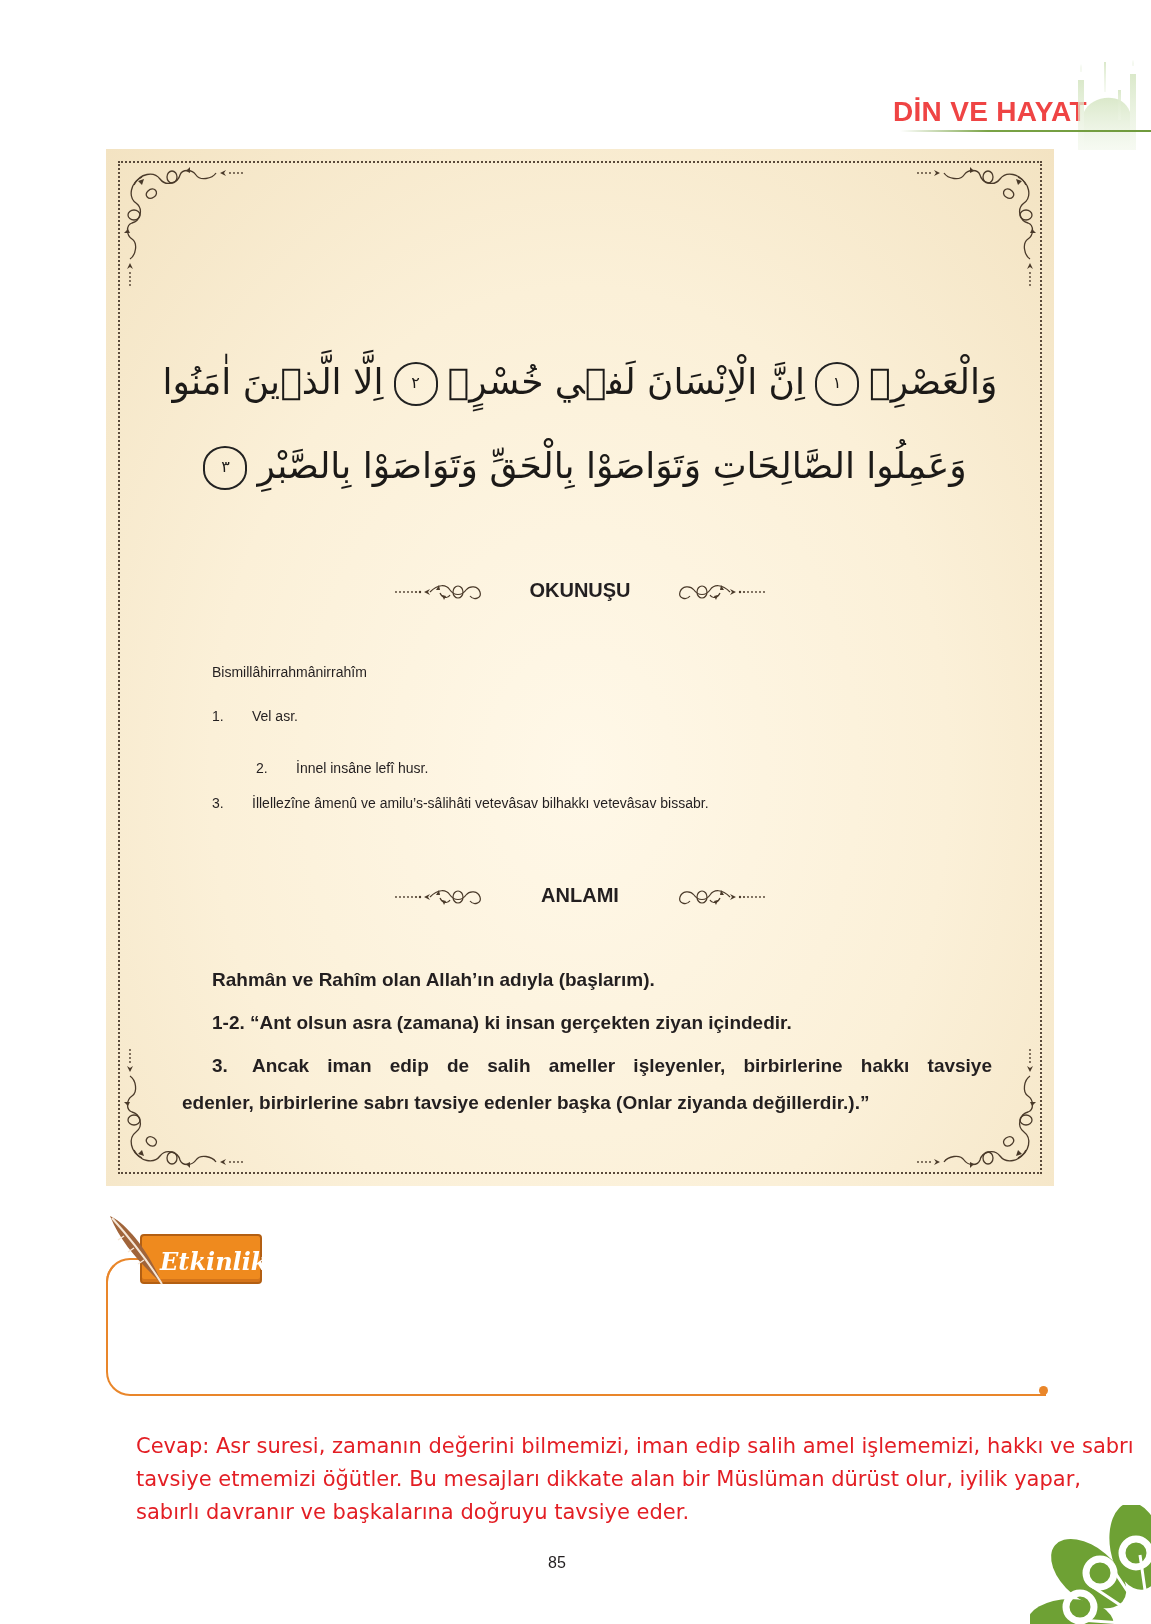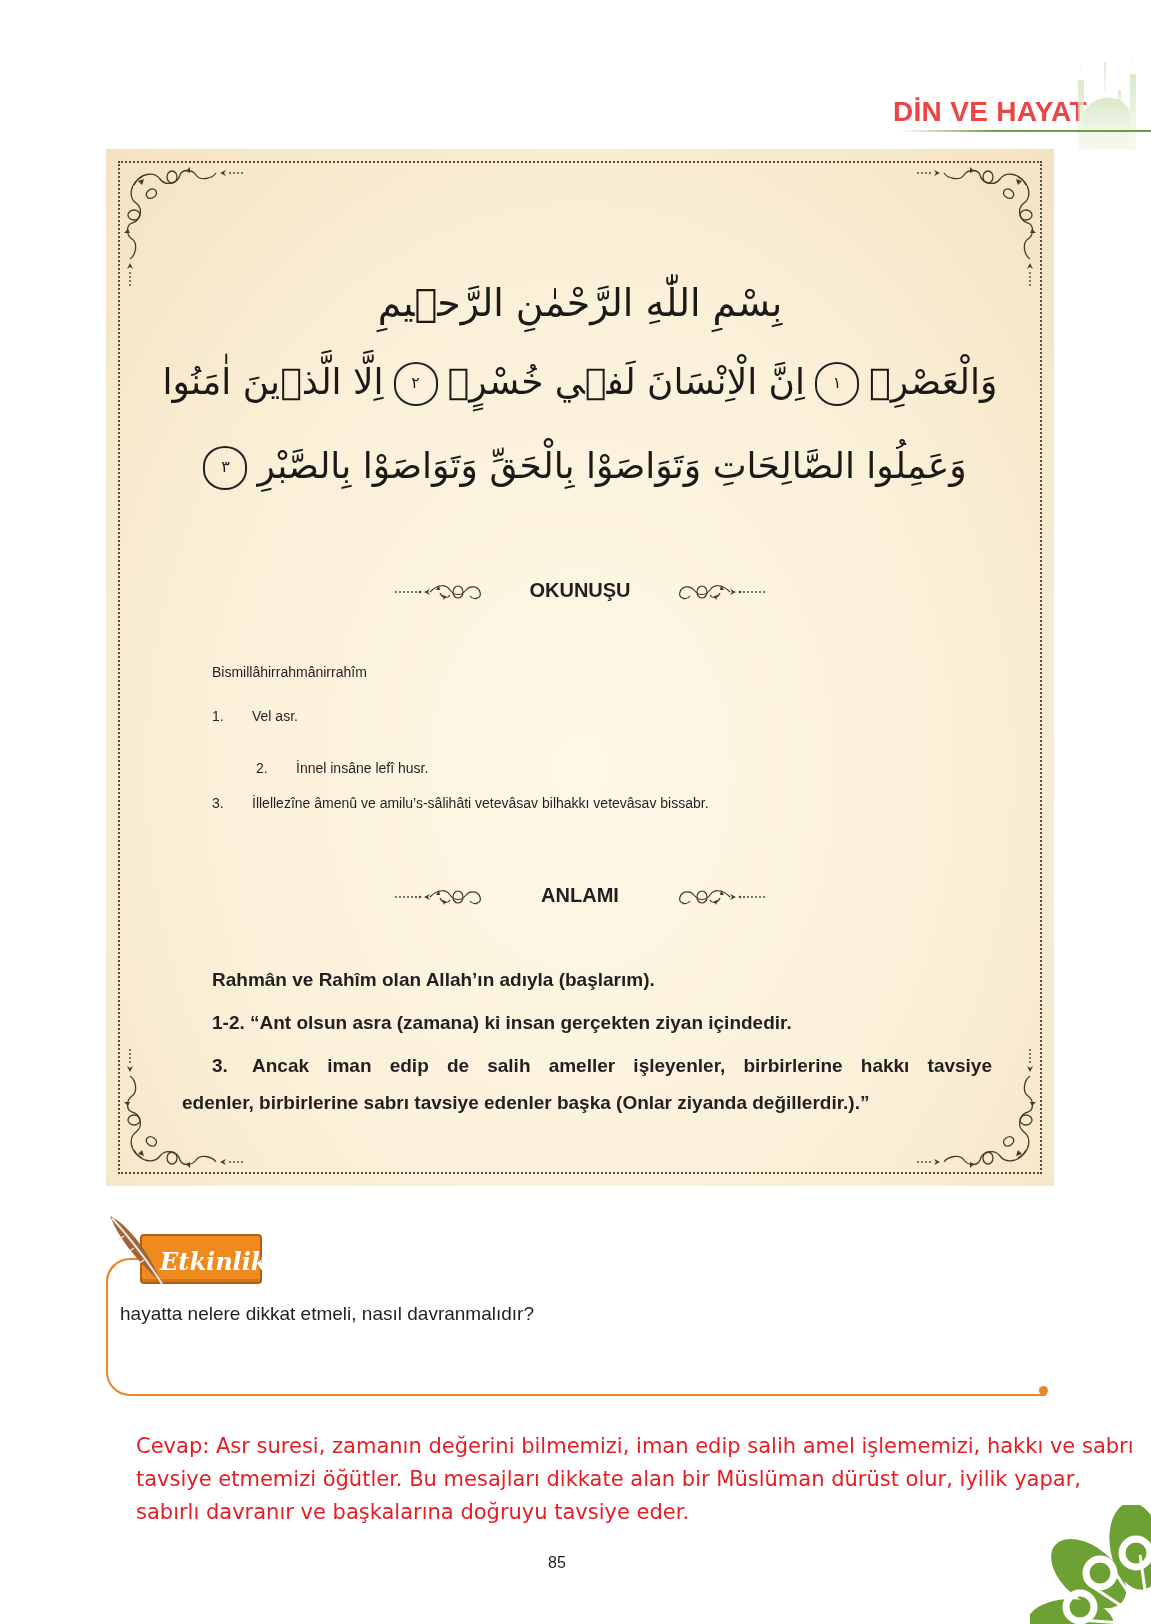--- a/index.html
+++ b/index.html
@@ -184,21 +184,20 @@
       <use href="#corner-sym"></use>
     </svg>
   <svg class="corner bl">
       <use href="#corner-sym"></use>
     </svg>
   <svg class="corner br">
       <use href="#corner-sym"></use>
     </svg>
 
 
-  <div class="arabic" style="top:132px; font-size:38px;">بِسْمِ اللّٰهِ الرَّحْمٰنِ الرَّح۪يمِ</div>
 
   <div class="arabic" style="top:212px; font-size:36px; white-space:nowrap;">
     <span>وَالْعَصْرِۙ</span><span class="ayah-mark">١</span><span>اِنَّ الْاِنْسَانَ لَف۪ي خُسْرٍۙ</span><span class="ayah-mark">٢</span><span>اِلَّا الَّذ۪ينَ اٰمَنُوا</span>
   </div>
 
   <div class="arabic" style="top:296px; font-size:36px; white-space:nowrap;">
     <span>وَعَمِلُوا الصَّالِحَاتِ وَتَوَاصَوْا بِالْحَقِّ وَتَوَاصَوْا بِالصَّبْرِ</span><span class="ayah-mark">٣</span>
   </div>
 
   <div class="section-head" style="top:430px;">
@@ -244,21 +243,20 @@
 <div class="activity-frame"></div>
 <div class="activity-dot"></div>
 <div class="badge"></div>
 <div class="badge-text">Etkinlik</div>
 <svg class="quill" viewBox="0 0 70 80">
   <path d="M6 4 C20 10, 44 36, 58 72 C40 54, 18 34, 6 4 Z" fill="#a0643a"></path>
   <path d="M8 6 C24 24, 42 46, 58 72" stroke="#f5e6d6" stroke-width="2" fill="none"></path>
   <path d="M20 24 l-6 4 M30 36 l-6 4 M40 48 l-6 4" stroke="#f5e6d6" stroke-width="1.5"></path>
 </svg>
 <div class="activity-text">
-  <div>hayatta nelere dikkat etmeli, nasıl davranmalıdır?</div>
 </div>
 
 <div class="answer">
   <div>Cevap: Asr suresi, zamanın değerini bilmemizi, iman edip salih amel işlememizi, hakkı ve sabrı</div>
   <div>tavsiye etmemizi öğütler. Bu mesajları dikkate alan bir Müslüman dürüst olur, iyilik yapar,</div>
   <div>sabırlı davranır ve başkalarına doğruyu tavsiye eder.</div>
 </div>
 
 <div class="page-number">85</div>
 

